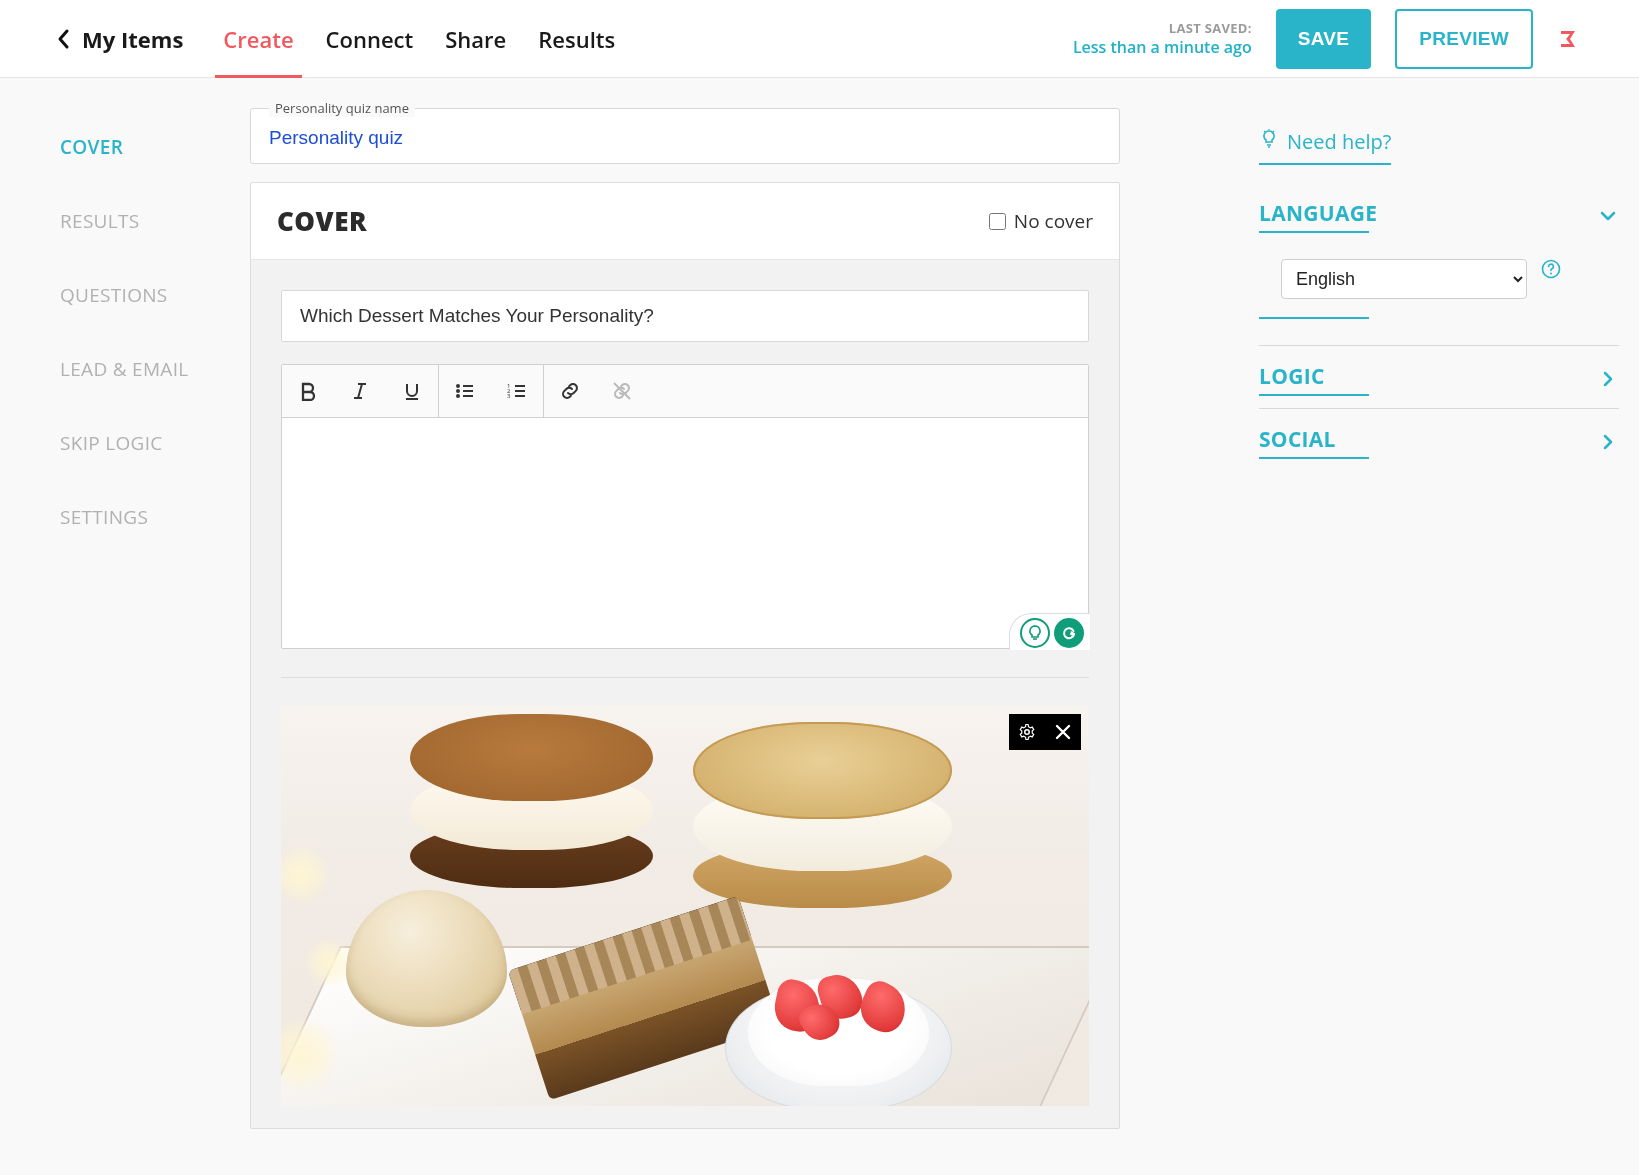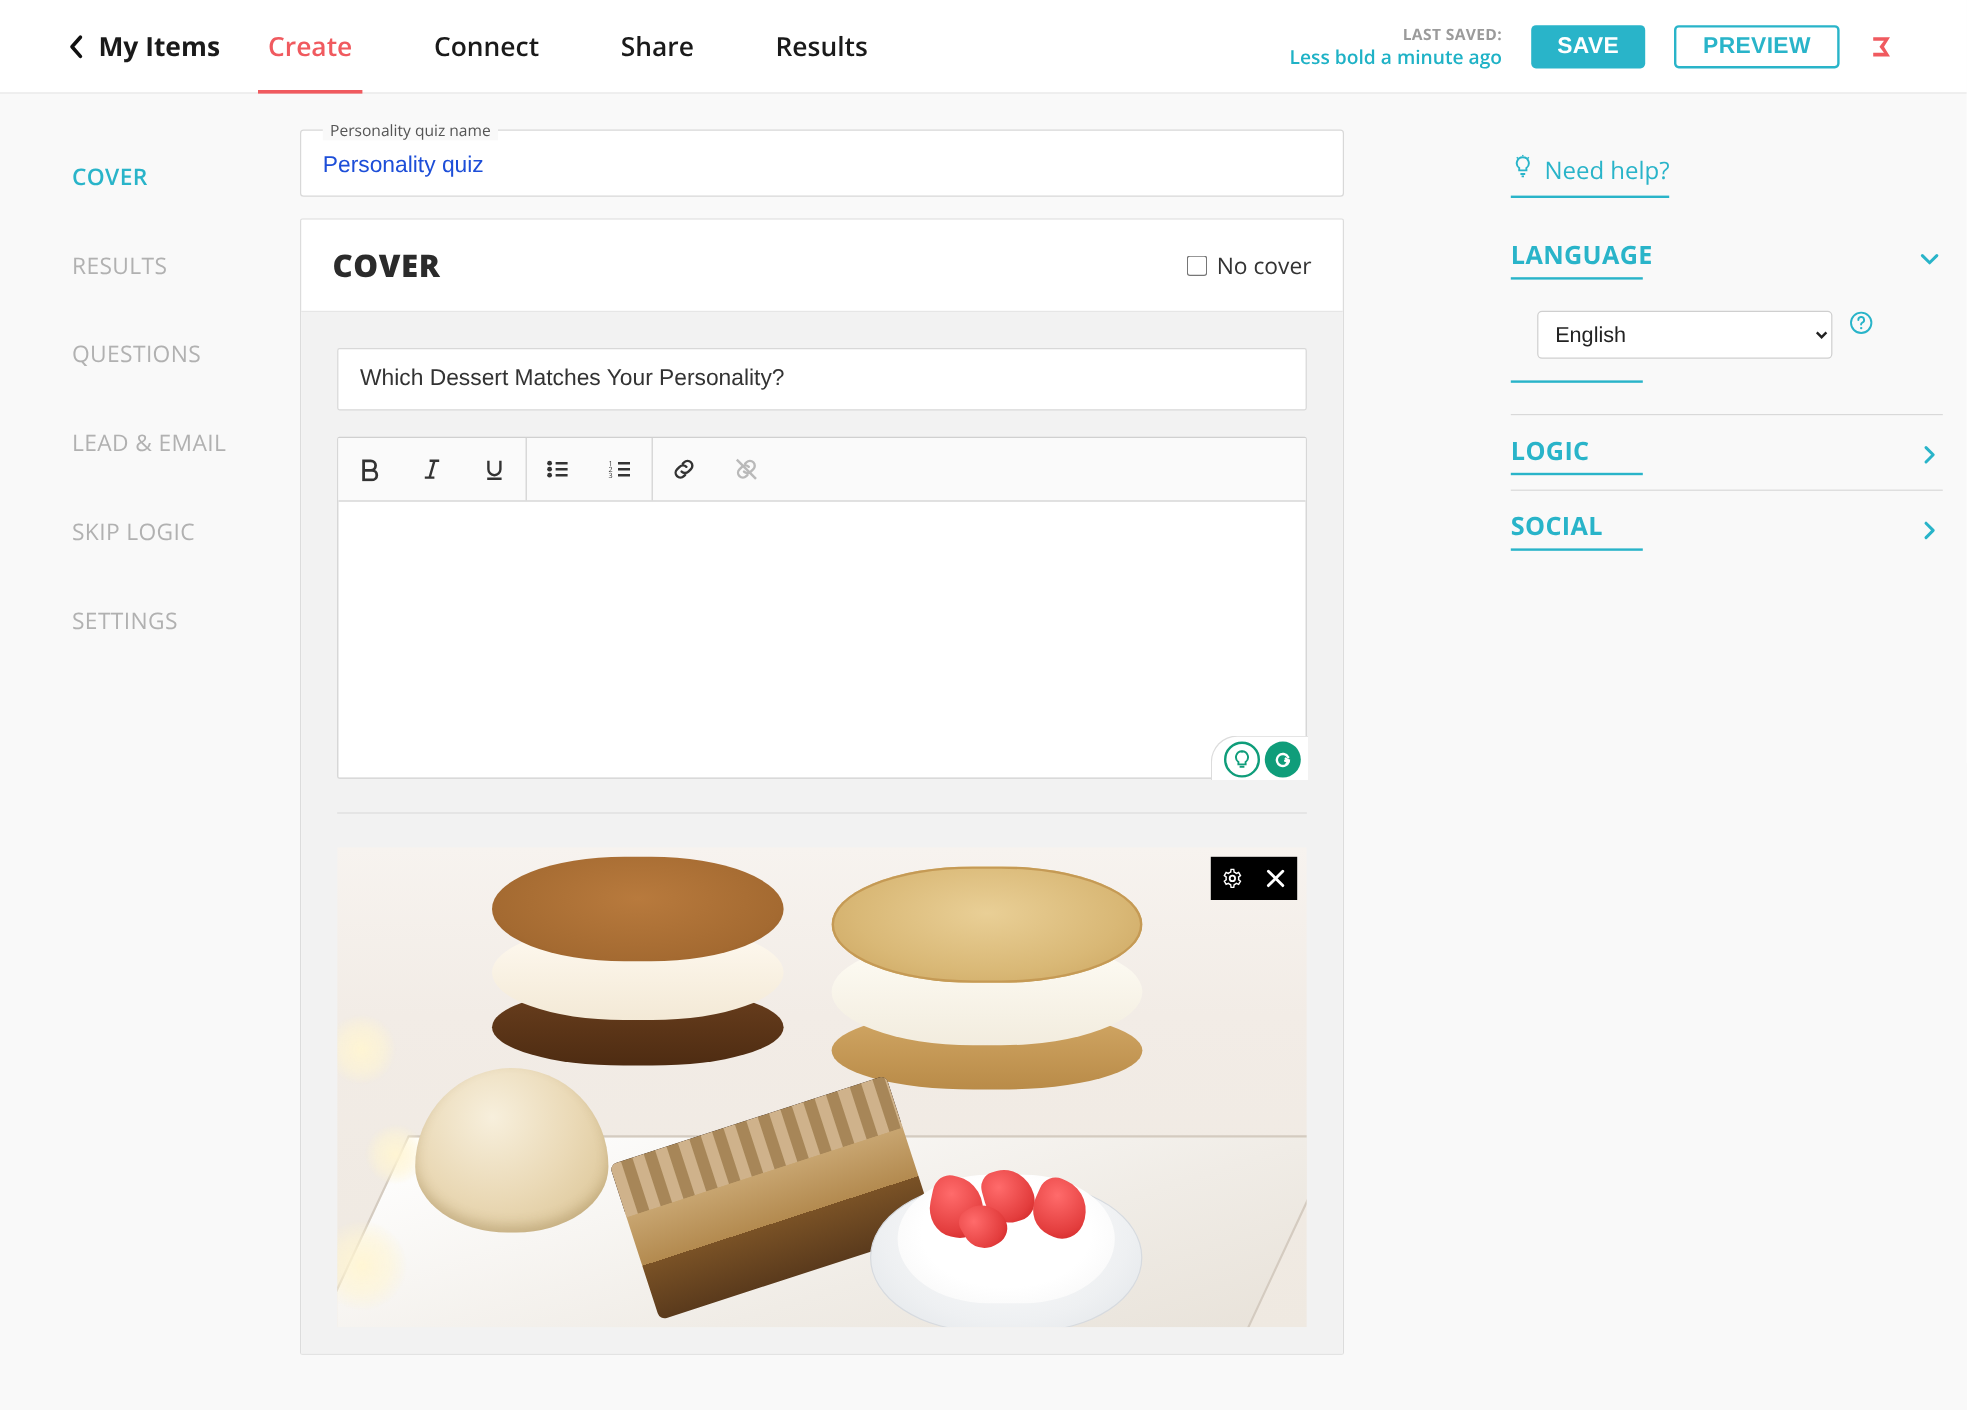--- a/index.html
+++ b/index.html
@@ -26,21 +26,21 @@
     gap: 10px;
     font-weight: 700;
     font-size: 22px;
     color: #1a1a1a;
     cursor: pointer;
   }
   .back-link svg { display: block; }
 
   .top-tabs {
     display: flex;
-    gap: 68px;
+    gap: 32px;
     margin-left: 40px;
     height: 100%;
     align-items: center;
   }
   .top-tab {
     font-size: 22px;
     font-weight: 600;
     color: #1a1a1a;
     cursor: pointer;
     height: 100%;
@@ -74,21 +74,21 @@
     color: #9b9b9b;
     font-weight: 700;
     letter-spacing: 0.3px;
   }
   .save-status-time {
     font-size: 16px;
     color: #1fb2c6;
     font-weight: 600;
   }
   .btn {
-    height: 36px;
+    height: 60px;
     padding: 0 22px;
     font-size: 19px;
     font-weight: 700;
     border-radius: 4px;
     display: inline-flex;
     align-items: center;
     justify-content: center;
     cursor: pointer;
     letter-spacing: 0.3px;
   }
@@ -461,21 +461,21 @@
         <span>Share</span>
       </div>
     <div class="top-tab">
         <span>Results</span>
       </div>
   </div>
 
   <div class="topbar-right">
     <div class="save-status">
       <div class="save-status-label">LAST SAVED:</div>
-      <div class="save-status-time">Less bold a minute ago</div>
+      <div class="save-status-time">Less than a minute ago</div>
     </div>
     <button class="btn btn-save">
         <span>SAVE</span>
       </button>
     <button class="btn btn-preview">
         <span>PREVIEW</span>
       </button>
     <span class="brand-mark">
       <svg width="24" height="24" viewBox="0 0 24 24">
           <path d="M3 4h14l-5 8 5 8H3v-3h9l-3.8-5L12 7H3z" fill="#f05a5f"></path>

